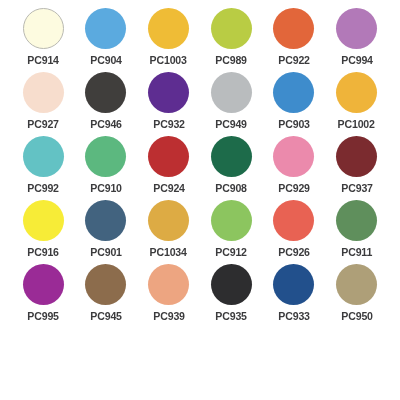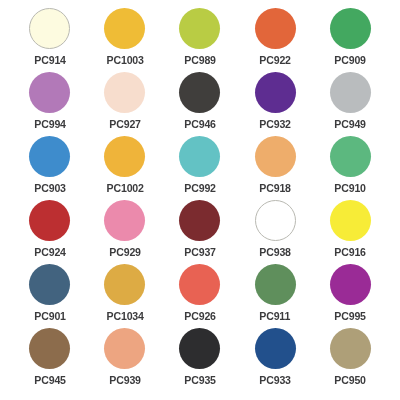--- a/index.html
+++ b/index.html
@@ -16,21 +16,21 @@
   }
   #swatch-chart {
     width: 400px;
     height: 400px;
     position: relative;
     background: #ffffff;
     box-sizing: border-box;
   }
   .swatch-grid {
     display: grid;
-    grid-template-columns: repeat(5, 1fr);
+    grid-template-columns: repeat(6, 1fr);
     grid-template-rows: repeat(6, 1fr);
     width: 376px;
     height: 384px;
     margin: 8px auto 0 auto;
     box-sizing: border-box;
   }
   .swatch-cell {
     display: flex;
     flex-direction: column;
     align-items: center;
@@ -63,34 +63,34 @@
 </head>
 <body>
 
 <div id="swatch-chart">
   <div class="swatch-grid">
       <div class="swatch-cell">
         <div class="swatch-dot outlined" style="background-color: rgb(253, 251, 224);"></div>
         <div class="swatch-label">PC914</div>
       </div>
       <div class="swatch-cell">
+        <div class="swatch-dot" style="background-color: rgb(91, 170, 223);"></div>
+        <div class="swatch-label">PC904</div>
+      </div>
+      <div class="swatch-cell">
         <div class="swatch-dot" style="background-color: rgb(239, 188, 54);"></div>
         <div class="swatch-label">PC1003</div>
       </div>
       <div class="swatch-cell">
         <div class="swatch-dot" style="background-color: rgb(185, 204, 68);"></div>
         <div class="swatch-label">PC989</div>
       </div>
       <div class="swatch-cell">
         <div class="swatch-dot" style="background-color: rgb(226, 102, 58);"></div>
         <div class="swatch-label">PC922</div>
-      </div>
-      <div class="swatch-cell">
-        <div class="swatch-dot" style="background-color: rgb(67, 168, 96);"></div>
-        <div class="swatch-label">PC909</div>
       </div>
       <div class="swatch-cell">
         <div class="swatch-dot" style="background-color: rgb(178, 121, 184);"></div>
         <div class="swatch-label">PC994</div>
       </div>
       <div class="swatch-cell">
         <div class="swatch-dot" style="background-color: rgb(247, 221, 205);"></div>
         <div class="swatch-label">PC927</div>
       </div>
       <div class="swatch-cell">
@@ -111,54 +111,54 @@
       </div>
       <div class="swatch-cell">
         <div class="swatch-dot" style="background-color: rgb(239, 180, 58);"></div>
         <div class="swatch-label">PC1002</div>
       </div>
       <div class="swatch-cell">
         <div class="swatch-dot" style="background-color: rgb(99, 194, 196);"></div>
         <div class="swatch-label">PC992</div>
       </div>
       <div class="swatch-cell">
-        <div class="swatch-dot" style="background-color: rgb(238, 173, 107);"></div>
-        <div class="swatch-label">PC918</div>
-      </div>
-      <div class="swatch-cell">
         <div class="swatch-dot" style="background-color: rgb(92, 184, 127);"></div>
         <div class="swatch-label">PC910</div>
       </div>
       <div class="swatch-cell">
         <div class="swatch-dot" style="background-color: rgb(188, 47, 49);"></div>
         <div class="swatch-label">PC924</div>
       </div>
       <div class="swatch-cell">
+        <div class="swatch-dot" style="background-color: rgb(29, 107, 74);"></div>
+        <div class="swatch-label">PC908</div>
+      </div>
+      <div class="swatch-cell">
         <div class="swatch-dot" style="background-color: rgb(235, 138, 172);"></div>
         <div class="swatch-label">PC929</div>
       </div>
       <div class="swatch-cell">
         <div class="swatch-dot" style="background-color: rgb(123, 43, 47);"></div>
         <div class="swatch-label">PC937</div>
-      </div>
-      <div class="swatch-cell">
-        <div class="swatch-dot outlined" style="background-color: rgb(255, 255, 255);"></div>
-        <div class="swatch-label">PC938</div>
       </div>
       <div class="swatch-cell">
         <div class="swatch-dot" style="background-color: rgb(247, 236, 55);"></div>
         <div class="swatch-label">PC916</div>
       </div>
       <div class="swatch-cell">
         <div class="swatch-dot" style="background-color: rgb(66, 99, 127);"></div>
         <div class="swatch-label">PC901</div>
       </div>
       <div class="swatch-cell">
         <div class="swatch-dot" style="background-color: rgb(221, 171, 68);"></div>
         <div class="swatch-label">PC1034</div>
+      </div>
+      <div class="swatch-cell">
+        <div class="swatch-dot" style="background-color: rgb(140, 197, 95);"></div>
+        <div class="swatch-label">PC912</div>
       </div>
       <div class="swatch-cell">
         <div class="swatch-dot" style="background-color: rgb(232, 98, 83);"></div>
         <div class="swatch-label">PC926</div>
       </div>
       <div class="swatch-cell">
         <div class="swatch-dot" style="background-color: rgb(95, 143, 92);"></div>
         <div class="swatch-label">PC911</div>
       </div>
       <div class="swatch-cell">

